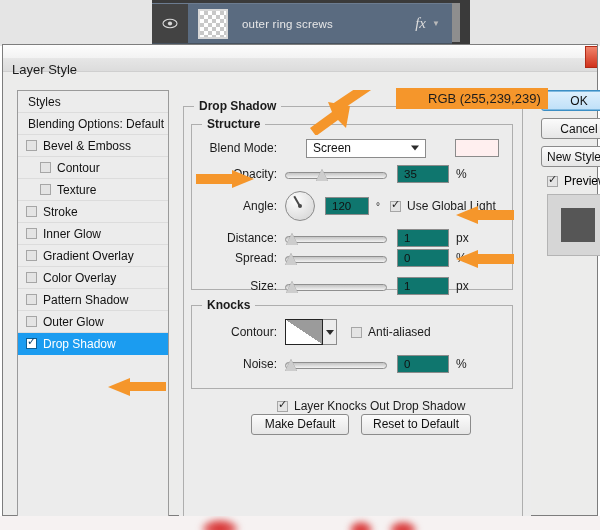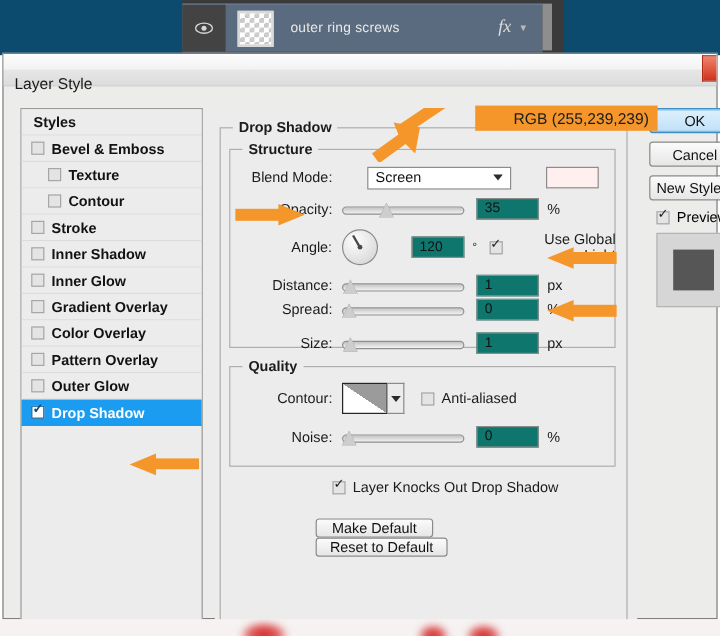--- a/index.html
+++ b/index.html
@@ -11,21 +11,21 @@
   }
   #root {
     position: relative;
     width: 600px; height: 530px;
     background: #ffffff;
   }
 
   
   .ps-backdrop {
     position: absolute; left: 0; top: 0; width: 600px; height: 46px;
-    background: #0c4a6e;
+    background: #e5e5e5;
   }
   .ps-panel {
     position: absolute; left: 152px; top: 0; width: 318px; height: 46px;
     background: #3a3a3a;
   }
   .layer-row {
     position: absolute; left: 152px; top: 3px; width: 300px; height: 39px;
     background: #5a6b80;
     border-top: 1px solid #6c7c90;
     border-bottom: 1px solid #46525f;
@@ -100,21 +100,20 @@
     position: absolute; left: 14px; top: 45px; width: 152px; height: 455px;
     background: #ececec; border: 1px solid #9a9a9a;
     box-sizing: border-box;
   }
   .style-item {
     height: 22px; display: flex; align-items: center;
     border-bottom: 1px solid #dcdcdc;
     font-size: 12px; color: #121212;
     padding-left: 8px; box-sizing: border-box;
     background: #ececec;
-    font-weight: bold;
   }
   .style-item.header { font-size: 12px; padding-left: 10px; }
   .style-item.selected { background: #1b9cf0; color: #ffffff; border-bottom-color: #1b9cf0; }
   .style-item.indent { padding-left: 22px; }
   .cb {
     width: 11px; height: 11px; background: #e4e4e4;
     border: 1px solid #a6a6a6; box-sizing: border-box;
     margin-right: 6px; flex: 0 0 auto;
     position: relative;
   }
@@ -272,55 +271,54 @@
 
     <div class="titlebar">
       <span class="title-text">Layer Style</span>
       <div class="close-btn"></div>
     </div>
 
     <div class="styles-pane" id="styles-list">
         <div class="style-item header">
           <span>Styles</span>
         </div>
+        <div class="style-item header">
+          <span>Blending Options: Default</span>
+        </div>
         <div class="style-item">
           <div class="cb"></div>
           <span>Bevel &amp; Emboss</span>
         </div>
         <div class="style-item indent">
           <div class="cb"></div>
+          <span>Contour</span>
+        </div>
+        <div class="style-item indent">
+          <div class="cb"></div>
           <span>Texture</span>
         </div>
-        <div class="style-item indent">
-          <div class="cb"></div>
-          <span>Contour</span>
-        </div>
         <div class="style-item">
           <div class="cb"></div>
           <span>Stroke</span>
         </div>
         <div class="style-item">
           <div class="cb"></div>
-          <span>Inner Shadow</span>
-        </div>
-        <div class="style-item">
-          <div class="cb"></div>
           <span>Inner Glow</span>
         </div>
         <div class="style-item">
           <div class="cb"></div>
           <span>Gradient Overlay</span>
         </div>
         <div class="style-item">
           <div class="cb"></div>
           <span>Color Overlay</span>
         </div>
         <div class="style-item">
           <div class="cb"></div>
-          <span>Pattern Overlay</span>
+          <span>Pattern Shadow</span>
         </div>
         <div class="style-item">
           <div class="cb"></div>
           <span>Outer Glow</span>
         </div>
         <div class="style-item selected">
           <div class="cb checked"></div>
           <span>Drop Shadow</span>
         </div>
       </div>
@@ -355,21 +353,21 @@
         </div>
         <span class="unit">%</span>
       </div>
 
       <div class="row" style="left:22px; top:100px; width:312px; height:32px;">
         <span class="lbl" style="width:76px;">Angle:</span>
         <div class="dial" id="angle-dial" style="margin-left:8px;">
           <div class="needle" style="transform: rotate(-120deg);"></div>
           <div class="hub"></div>
         </div>
-        <div class="numfield" style="width:44px; margin-left:28px;">
+        <div class="numfield" style="width:44px; margin-left:10px;">
           <span>120</span>
         </div>
         <span class="unit" style="font-size:10px;">°</span>
         <div class="cb checked" style="margin-left:10px;"></div>
         <span class="lbl" style="text-align:right;">Use Global Light</span>
       </div>
 
       <div class="row" style="left:22px; top:138px; width:312px;">
         <span class="lbl" style="width:76px;">Distance:</span>
         <div class="slider" id="distance-slider" style="width:102px; margin-left:8px;">
@@ -400,21 +398,21 @@
           <div class="track"></div>
           <div class="thumb" style="left: 0.89px;"></div>
         </div>
         <div class="numfield" style="width:52px; margin-left:10px;">
           <span>1</span>
         </div>
         <span class="unit">px</span>
       </div>
 
       <div class="group grp-quality">
-        <span class="group-label">Quality</span>
+        <span class="group-label">Knocks</span>
       </div>
 
       <div class="row" style="left:22px; top:228px; width:312px; height:28px;">
         <span class="lbl" style="width:76px;">Contour:</span>
         <div style="display:flex; margin-left:8px;">
           <div class="contour-swatch"></div>
           <div class="contour-drop">
             <span class="arrow"></span>
           </div>
         </div>
@@ -432,21 +430,21 @@
           <span>0</span>
         </div>
         <span class="unit">%</span>
       </div>
 
       <div class="row" style="left:98px; top:306px;">
         <div class="cb checked"></div>
         <span class="lbl" style="text-align:left;">Layer Knocks Out Drop Shadow</span>
       </div>
 
-      <div class="row" style="left:72px; top:342px;flex-direction:column;">
+      <div class="row" style="left:72px; top:324px;">
         <div class="btn" style="width:98px;">
           <span>Make Default</span>
         </div>
         <div class="btn" style="width:110px; margin-left:12px;">
           <span>Reset to Default</span>
         </div>
       </div>
 
     </div>
 

